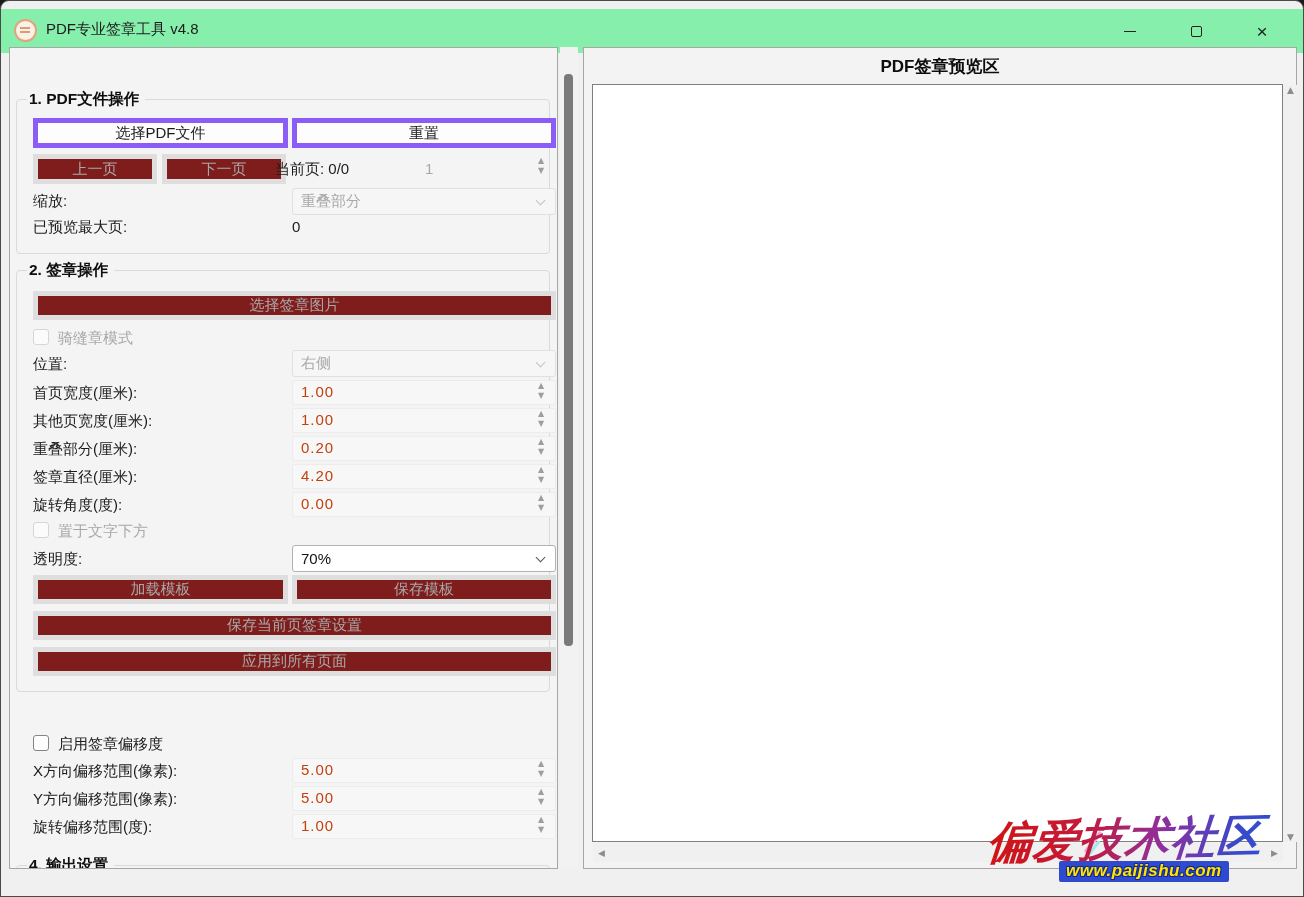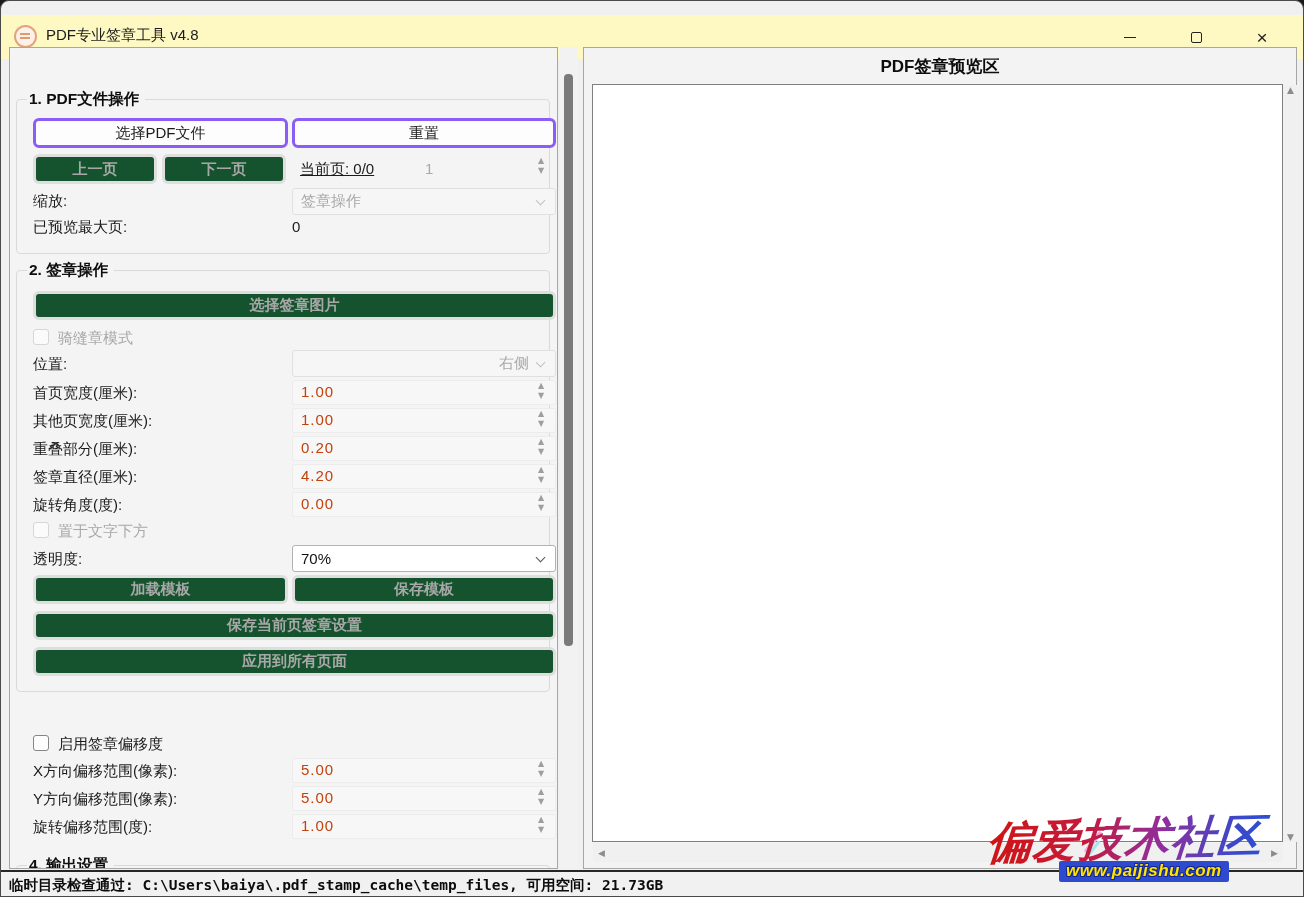--- a/index.html
+++ b/index.html
@@ -1,21 +1,21 @@
 <!DOCTYPE html>
 <html><head>
 <meta charset="utf-8">
 <style>
   html,body{margin:0;padding:0;background:#1a1a1a;}
   *{box-sizing:border-box;}
   body{font-family:"Liberation Sans","DejaVu Sans",sans-serif;}
   .window{position:relative;width:1304px;height:897px;background:#f0f0f0;overflow:hidden;
           border-radius:9px 9px 0 0;border:1px solid #4a4a4a;}
   
-  .titlebar{position:absolute;left:0;top:14px;width:100%;height:44px;background:#fef9c3;}
+  .titlebar{position:absolute;left:0;top:8px;width:100%;height:44px;background:#86efac;}
   .app-icon{position:absolute;left:13px;top:10px;width:23px;height:23px;border-radius:50%;
             border:2px solid #e3a37d;background:#fbf1e9;}
   .app-icon::after{content:"";position:absolute;left:4px;top:6px;width:10px;height:2px;background:#e09a6f;box-shadow:0 4px 0 #e09a6f;}
   .win-title{position:absolute;left:45px;top:11px;font-size:15px;color:#1c1c1c;}
   .win-controls{position:absolute;right:8px;top:0;height:44px;display:flex;}
   .win-btn{width:66px;height:44px;display:flex;align-items:center;justify-content:center;}
   .min-glyph{display:block;width:12px;height:0;border-top:1.4px solid #222;}
   .max-glyph{display:block;width:11px;height:11px;border:1.4px solid #222;border-radius:2px;}
   .close-glyph{font-size:19px;color:#222;line-height:19px;}
   
@@ -23,22 +23,22 @@
               border:1px solid #a6a6a6;overflow:hidden;}
   .right-panel{position:absolute;left:582px;top:46px;width:714px;height:822px;background:#f3f3f3;
                border:1px solid #a6a6a6;}
   .phead{position:absolute;top:7px;left:0;right:0;text-align:center;font-weight:bold;font-size:17px;color:#0d0d0d;}
   
   .group{position:absolute;border:1px solid #dadada;border-radius:4px;}
   .gtitle{position:absolute;top:-11px;left:10px;background:#f4f4f4;padding:0 6px 0 2px;
           font-weight:bold;font-size:15.5px;color:#0d0d0d;line-height:20px;white-space:nowrap;}
   
   .btn{position:absolute;display:flex;align-items:center;justify-content:center;background:#fdfdfd;
-       border:3px solid #8b5cf6;border-radius:6px;font-size:15px;color:#1b1b1b;height:30px;}
-  .btn.dis{color:#a8a8a8;border-color:#dedede;background:#14532d;font-weight:bold;}
+       border:5px solid #8b5cf6;border-radius:0;font-size:15px;color:#1b1b1b;height:30px;}
+  .btn.dis{color:#a8a8a8;border-color:#dedede;background:#7f1d1d;}
   .lbl{position:absolute;font-size:15px;color:#1b1b1b;line-height:20px;white-space:nowrap;}
   .lbl.dis{color:#a8a8a8;}
   .combo{position:absolute;display:flex;align-items:center;padding:0 26px 0 8px;font-size:15px;
          border-radius:3px;height:27px;}
   .combo.dis{background:#f6f6f6;border:1px solid #e0e0e0;color:#a8a8a8;}
   .combo.en{background:#ffffff;border:1px solid #b2b2b2;color:#101010;}
   .chev{position:absolute;right:11px;top:8px;width:7px;height:7px;border-right:1.6px solid #c2c2c2;
         border-bottom:1.6px solid #c2c2c2;transform:rotate(45deg);}
   .combo.en .chev{border-color:#555;}
   .cb{position:absolute;width:16px;height:16px;border-radius:3px;background:#fdfdfd;}
@@ -103,42 +103,42 @@
 
   <div class="left-panel">
 
     <div class="group" style="left:6px;top:51px;width:534px;height:155px;">
       <span class="gtitle">1. PDF文件操作</span>
     </div>
     <div class="btn" style="left:23px;top:70px;width:255px;">选择PDF文件</div>
     <div class="btn" style="left:282px;top:70px;width:264px;">重置</div>
     <div class="btn dis" style="left:23px;top:106px;width:124px;">上一页</div>
     <div class="btn dis" style="left:152px;top:106px;width:124px;">下一页</div>
-    <span class="lbl" style="left:290px;top:111px;text-decoration:underline;">当前页: 0/0</span>
+    <span class="lbl" style="left:265px;top:111px;">当前页: 0/0</span>
     <span class="lbl dis" style="left:415px;top:111px;">1</span>
     <span class="spin-arrows" style="left:524px;top:108px;">
       <span class="sa">▲</span>
       <span class="sa">▼</span>
     </span>
     <span class="lbl" style="left:23px;top:143px;">缩放:</span>
     <div class="combo dis" style="left:282px;top:140px;width:264px;">
-      <span>签章操作</span>
+      <span>重叠部分</span>
       <span class="chev"></span>
     </div>
     <span class="lbl" style="left:23px;top:169px;">已预览最大页:</span>
     <span class="lbl" style="left:282px;top:169px;">0</span>
 
     <div class="group" style="left:6px;top:222px;width:534px;height:422px;">
       <span class="gtitle">2. 签章操作</span>
     </div>
     <div class="btn dis" style="left:23px;top:243px;width:523px;height:29px;">选择签章图片</div>
     <span class="cb dis" style="left:23px;top:281px;"></span>
     <span class="lbl dis" style="left:48px;top:280px;">骑缝章模式</span>
     <span class="lbl" style="left:23px;top:306px;">位置:</span>
-    <div class="combo dis" style="left:282px;top:302px;width:264px;justify-content:flex-end;">
+    <div class="combo dis" style="left:282px;top:302px;width:264px;">
       <span>右侧</span>
       <span class="chev"></span>
     </div>
 
     <div class="prow" style="top:331px;">
       <span class="spin-field"></span>
       <span class="lbl">首页宽度(厘米):</span>
       <span class="spin-val">1.00</span>
       <span class="spin-arrows">
           <span class="sa">▲</span>
@@ -240,21 +240,18 @@
     <div class="vscroll">
       <span class="scroll-arrow">▲</span>
       <span class="scroll-arrow">▼</span>
     </div>
     <div class="hscroll">
       <span class="scroll-arrow">◀</span>
       <span class="scroll-arrow">▶</span>
     </div>
   </div>
 
-  <div class="statusbar">
-    <span class="status-text">临时目录检查通过: C:\Users\baiya\.pdf_stamp_cache\temp_files, 可用空间: 21.73GB</span>
-  </div>
 
   <div class="sparkle"></div>
   <div class="wm-title">偏爱技术社区</div>
   <div class="wm-url">www.paijishu.com</div>
 
 </div>
 
 </body></html>

